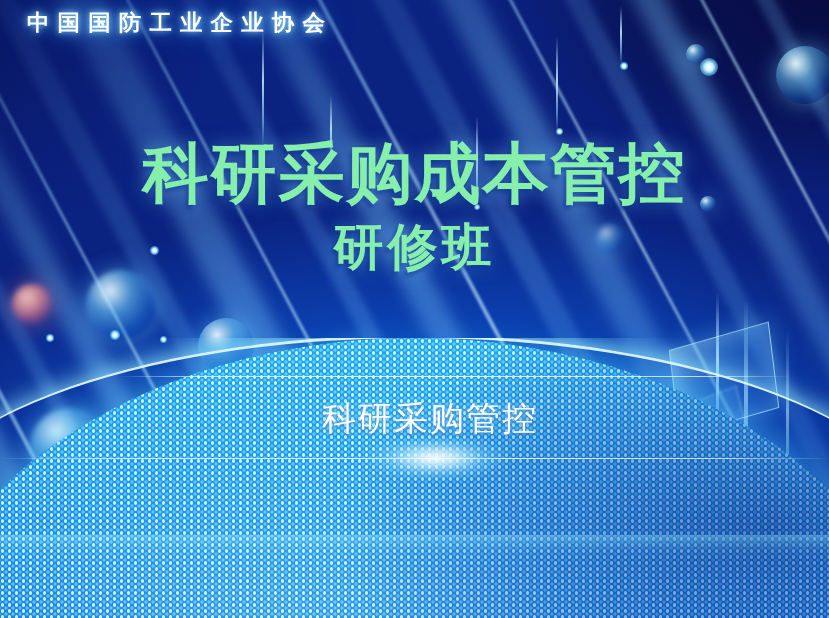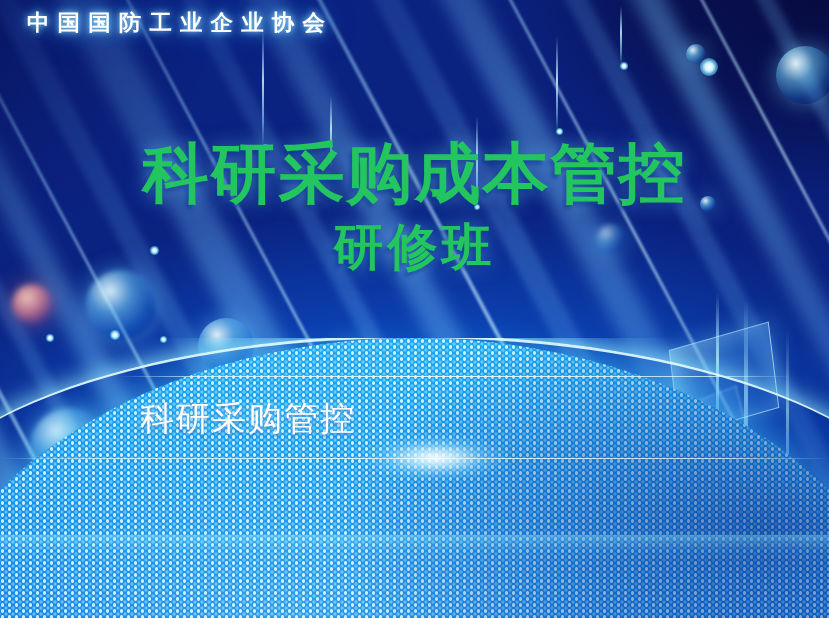--- a/index.html
+++ b/index.html
@@ -177,21 +177,21 @@
     letter-spacing: 2px;
     line-height: 1;
     font-family: "DejaVu Sans Mono", "Liberation Mono", monospace;
     text-shadow: 0 0 10px rgba(160,230,255,.95), 0 0 26px rgba(80,185,255,.8), 0 3px 3px rgba(8,40,130,.55);
   }
 
   .title-1, .title-2 {
     position: absolute;
     left: 0; right: 0;
     text-align: center;
-    color: #22c55e;
+    color: #86efac;
     font-weight: bold;
     line-height: 1;
     white-space: nowrap;
     text-shadow: -3px 4px 4px rgba(10,45,140,.55), 0 0 18px rgba(120,205,255,.55);
   }
   .title-1 { top: 140px; font-size: 66px; letter-spacing: 2px; }
   .title-2 { top: 222px; font-size: 50px; letter-spacing: 4px; }
 
   .meta-row {
     position: absolute;
@@ -224,21 +224,21 @@
     width: 210px; height: 68px;
     background: radial-gradient(ellipse 50% 48% at 50% 50%, rgba(255,255,255,.98) 0%, rgba(225,250,255,.72) 22%, rgba(150,225,255,.28) 48%, rgba(110,200,255,0) 72%);
     filter: blur(2px);
   }
 
   .keywords {
     position: absolute;
     left: 140px; top: 396px;
     width: 580px;
     display: flex;
-    justify-content: flex-start;
+    justify-content: center;
     font-family: "Liberation Serif", "DejaVu Serif", serif;
   }
   .kw {
     font-size: 34px;
     color: #ffffff;
     letter-spacing: 2px;
     text-shadow: 0 0 7px rgba(150,225,255,.75), 0 2px 3px rgba(10,40,130,.45);
   }
 </style>
 </head>

